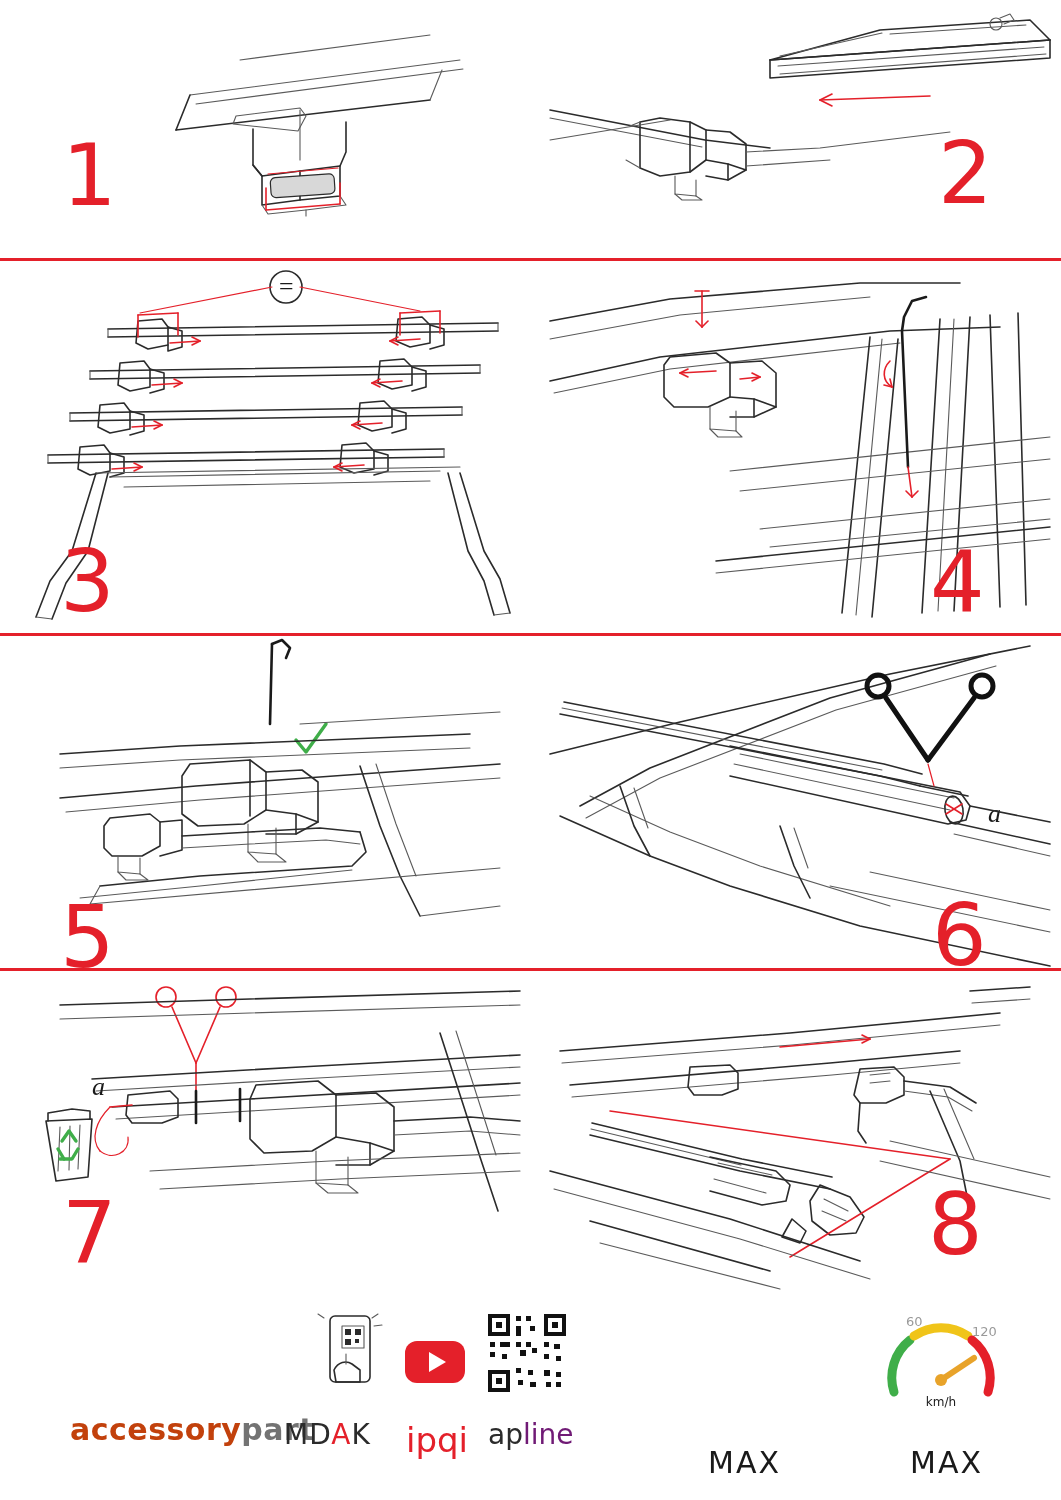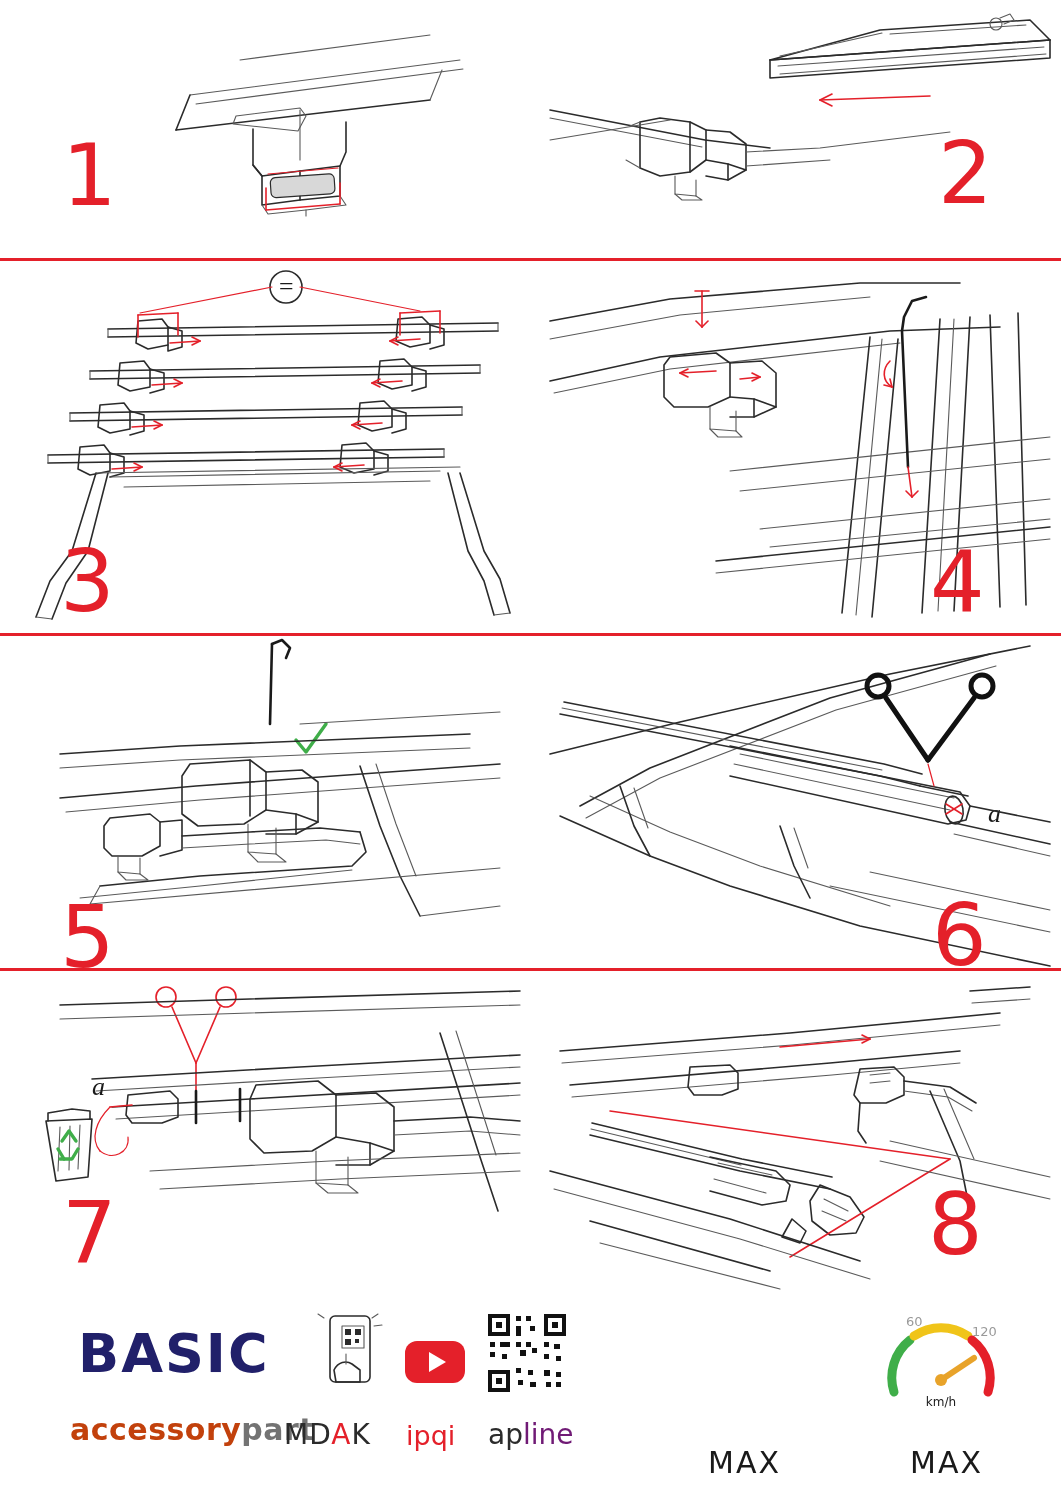--- a/index.html
+++ b/index.html
@@ -22,21 +22,21 @@
   .lbl{font-family:"Liberation Serif",serif;font-size:26px;fill:#1a1a1a;font-style:italic;}
 
   
   .footer{position:absolute;left:0;top:1290px;width:1061px;height:210px;}
   .brand-basic{position:absolute;left:78px;top:32px;font-family:"DejaVu Sans",sans-serif;font-weight:700;font-size:54px;letter-spacing:2px;color:#21206a;}
   .brand-acc{position:absolute;left:70px;top:122px;font-family:"DejaVu Sans",sans-serif;font-weight:700;font-size:30px;letter-spacing:0.5px;}
   .brand-acc .w1{color:#c2410c;}
   .brand-acc .w2{color:#737373;}
   .mdak{position:absolute;left:284px;top:128px;font-family:"DejaVu Sans",sans-serif;font-weight:400;font-size:28px;letter-spacing:1px;color:#2b2b2b;text-align:right;}
   .mdak .a{color:#e4202a;}
-  .ipqi{position:absolute;left:406px;top:130px;font-family:"DejaVu Sans",sans-serif;font-size:27px;color:#e4202a;}
+  .ipqi{position:absolute;left:406px;top:130px;font-family:"DejaVu Sans",sans-serif;font-size:34px;color:#e4202a;}
   .apline{position:absolute;left:488px;top:128px;font-family:"DejaVu Sans",sans-serif;font-size:28px;color:#2b2b2b;}
   .apline .r{color:#701a75;}
   .maxlabel{position:absolute;font-family:"DejaVu Sans",sans-serif;font-size:30px;color:#1a1a1a;letter-spacing:2px;margin-top:20px;}
   .kgtext{font-family:"DejaVu Sans",sans-serif;font-weight:700;font-size:30px;fill:#e4202a;}
   .kmh{font-family:"DejaVu Sans",sans-serif;font-size:12px;fill:#1a1a1a;}
   .spdnum{font-family:"DejaVu Sans",sans-serif;font-size:13px;fill:#9a9a9a;}
 </style>
 </head>
 <body>
 
@@ -417,21 +417,20 @@
       <path class="ln-thin" d="M414 118 L444 188"></path>
       <path class="ln-thin" d="M360 170 L520 206"></path>
       <path class="ln-thin" d="M350 190 L520 228"></path>
       <path class="ln" d="M440 20 L500 16"></path>
       <path class="ln-thin" d="M442 32 L500 28"></path>
     </svg>
     <div class="step-num" style="left:398px;top:210px;">8</div>
   </div>
 
   <div class="footer">
-    <div class="brand-basic">BASIC</div>
     <div class="brand-acc">
       <span class="w1">accessory</span><span class="w2">part</span>
     </div>
 
     <div style="position:absolute;left:316px;top:22px;">
       <svg width="70" height="96" viewBox="0 0 70 96">
         <rect x="14" y="4" width="40" height="66" rx="5" class="ln" fill="#fff"></rect>
         <rect x="26" y="14" width="22" height="22" class="ln-thin" fill="#fff"></rect>
         <rect x="29" y="17" width="6" height="6" fill="#2b2b2b"></rect>
         <rect x="39" y="17" width="6" height="6" fill="#2b2b2b"></rect>

